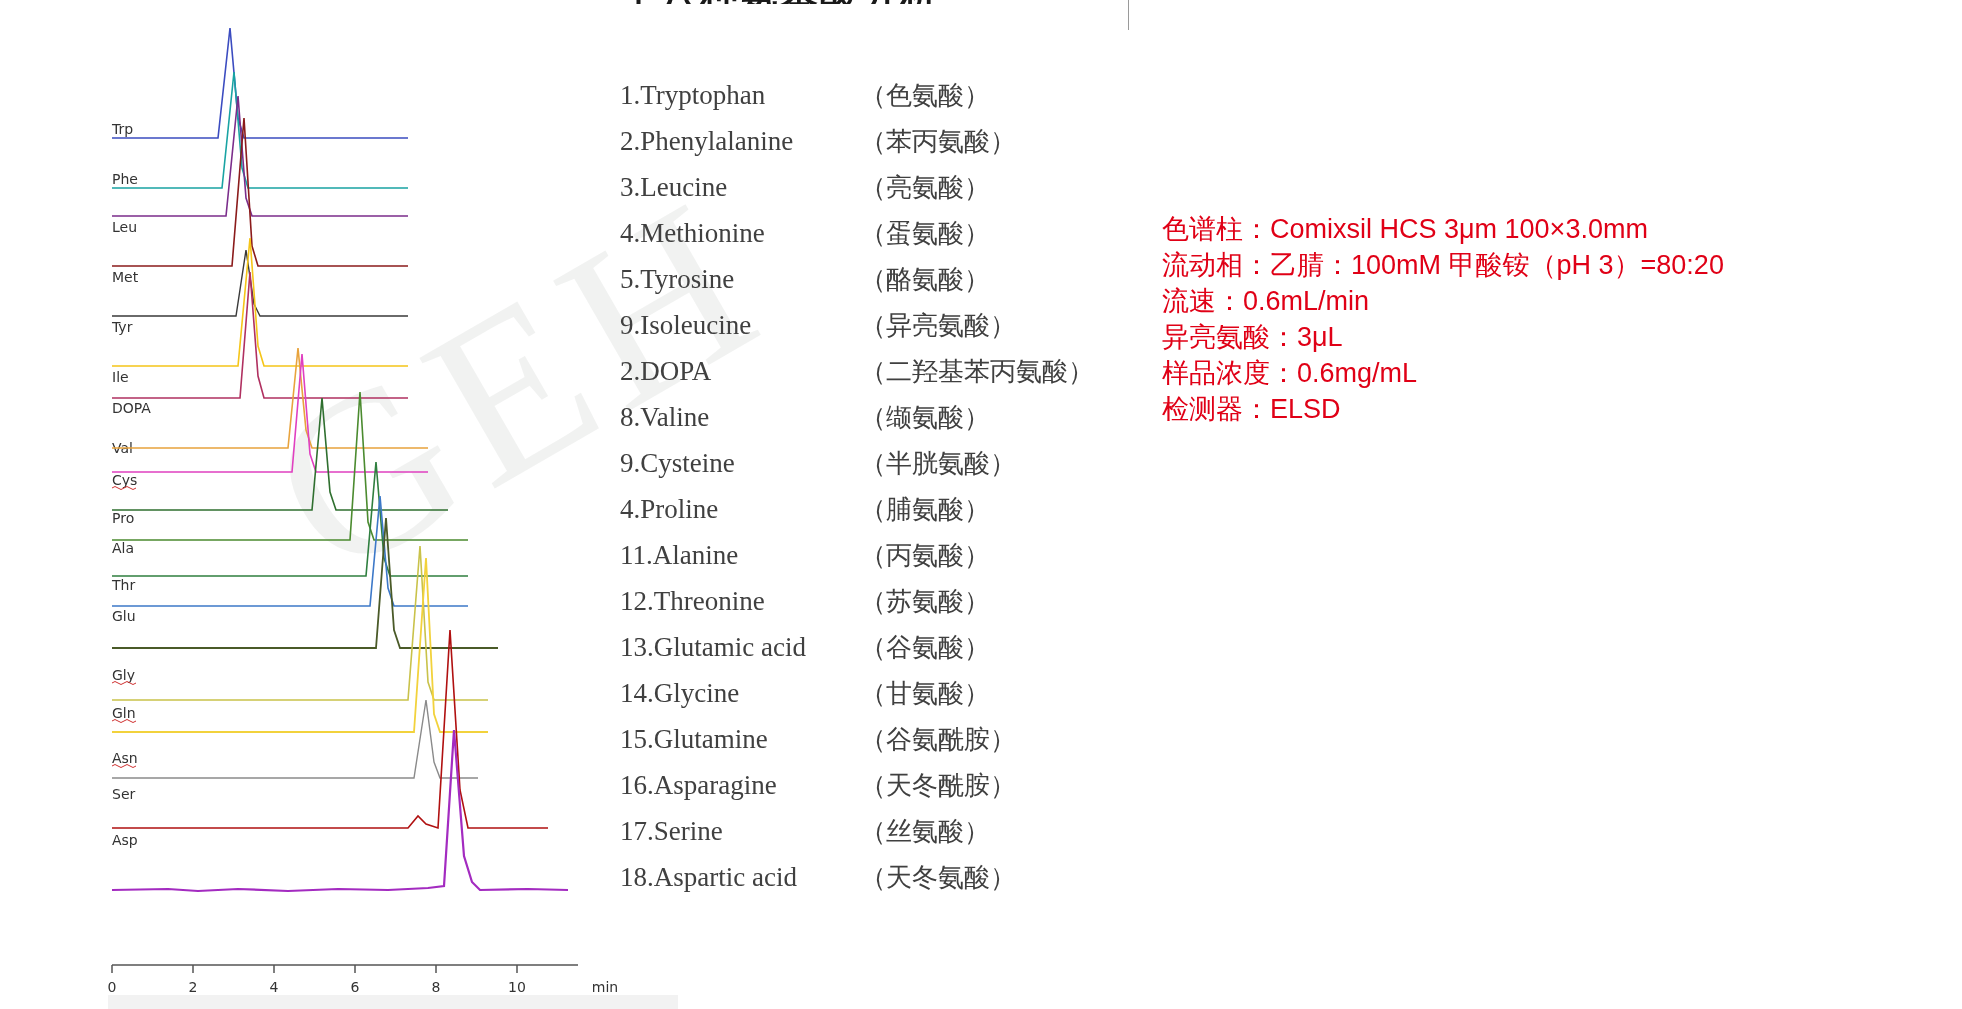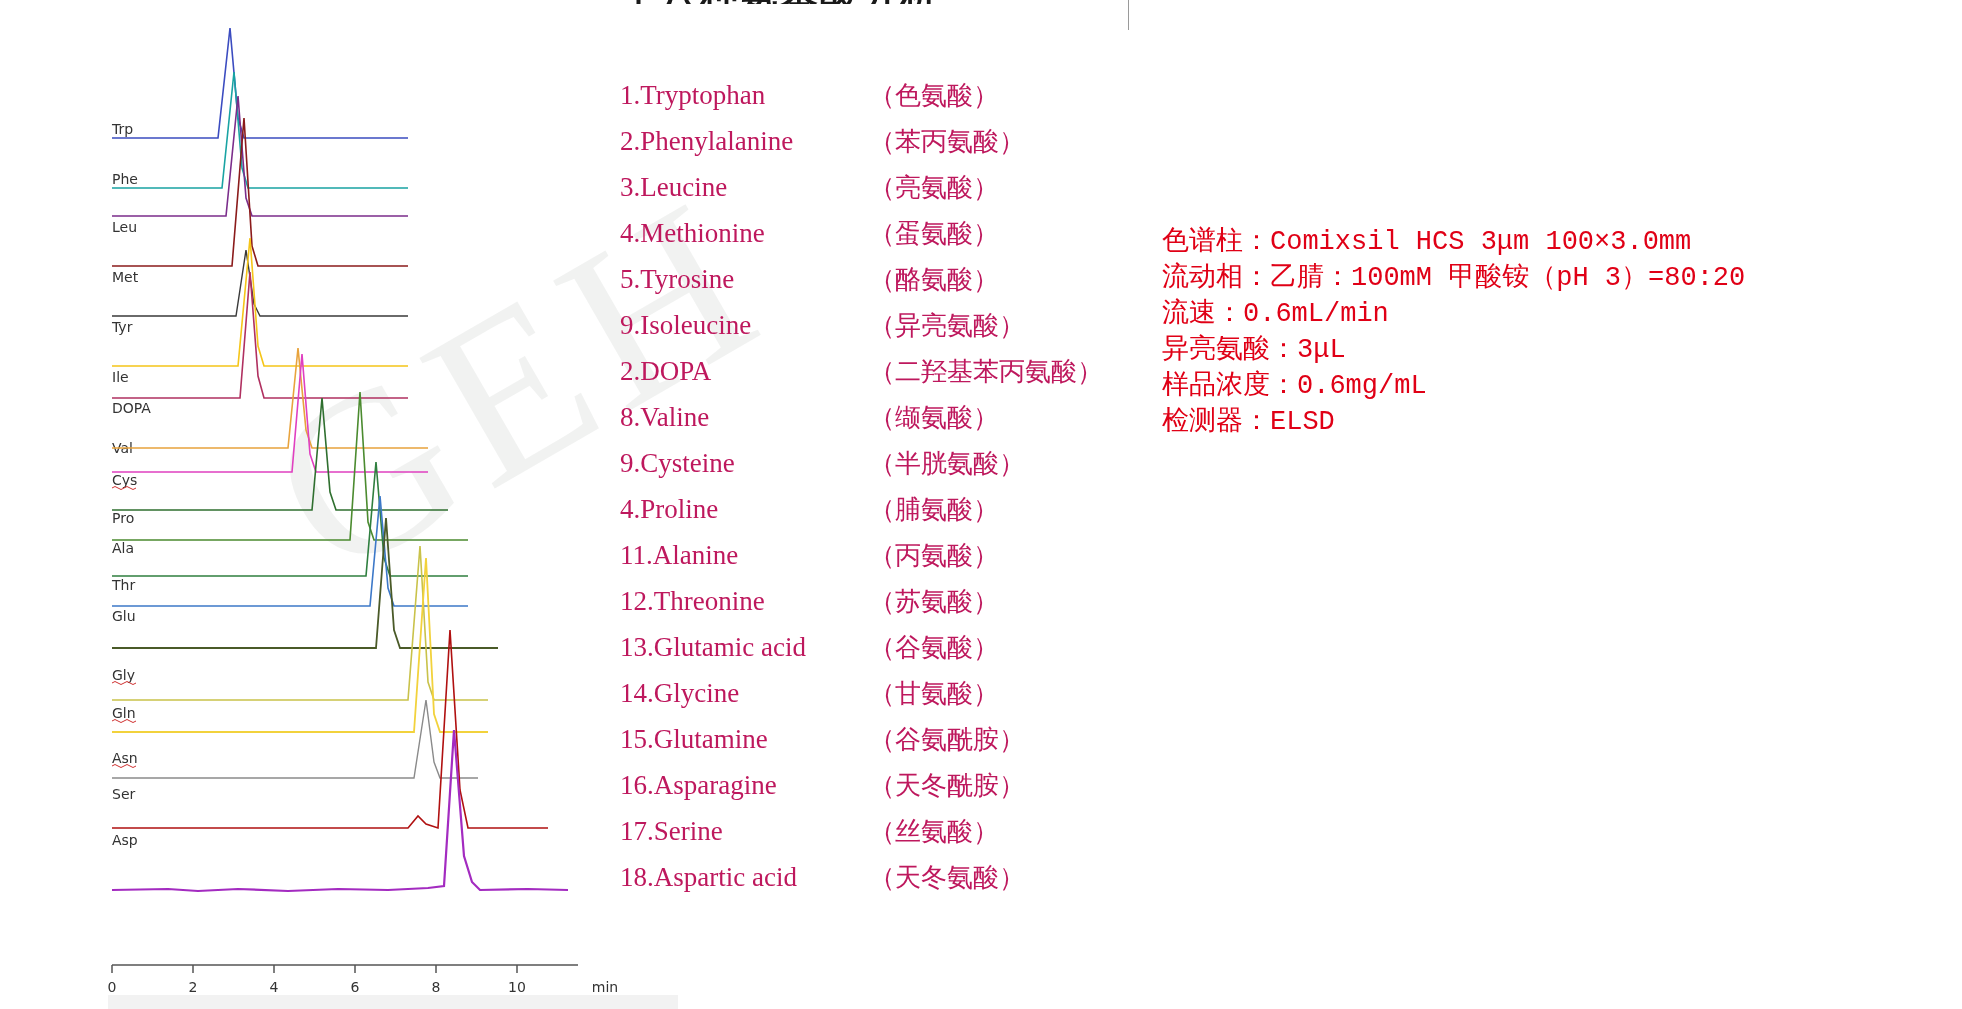--- a/index.html
+++ b/index.html
@@ -82,41 +82,40 @@
     position: absolute;
     left: 620px;
     top: 78px;
     width: 520px;
   }
   .legend-row {
     display: flex;
     align-items: baseline;
     height: 46px;
     font-family: "Liberation Serif", serif;
-    color: #be185d;
+    color: #404040;
   }
   .legend-en {
     width: 240px;
     font-size: 27px;
     white-space: nowrap;
   }
   .legend-cn {
     font-family: Liberation Mono, monospace;
     font-size: 26px;
     white-space: nowrap;
-    margin-left: 9px;
   }
 
   
   .conditions {
     position: absolute;
     left: 1162px;
-    top: 224px;
+    top: 211px;
     color: #e00016;
-    font-family: Liberation Mono, monospace;
+    font-family: Liberation Sans, sans-serif;
     font-size: 27px;
     line-height: 36px;
     white-space: nowrap;
   }
   .conditions div { height: 36px; }
 
   
   .bottom-strip {
     position: absolute;
     left: 108px;

